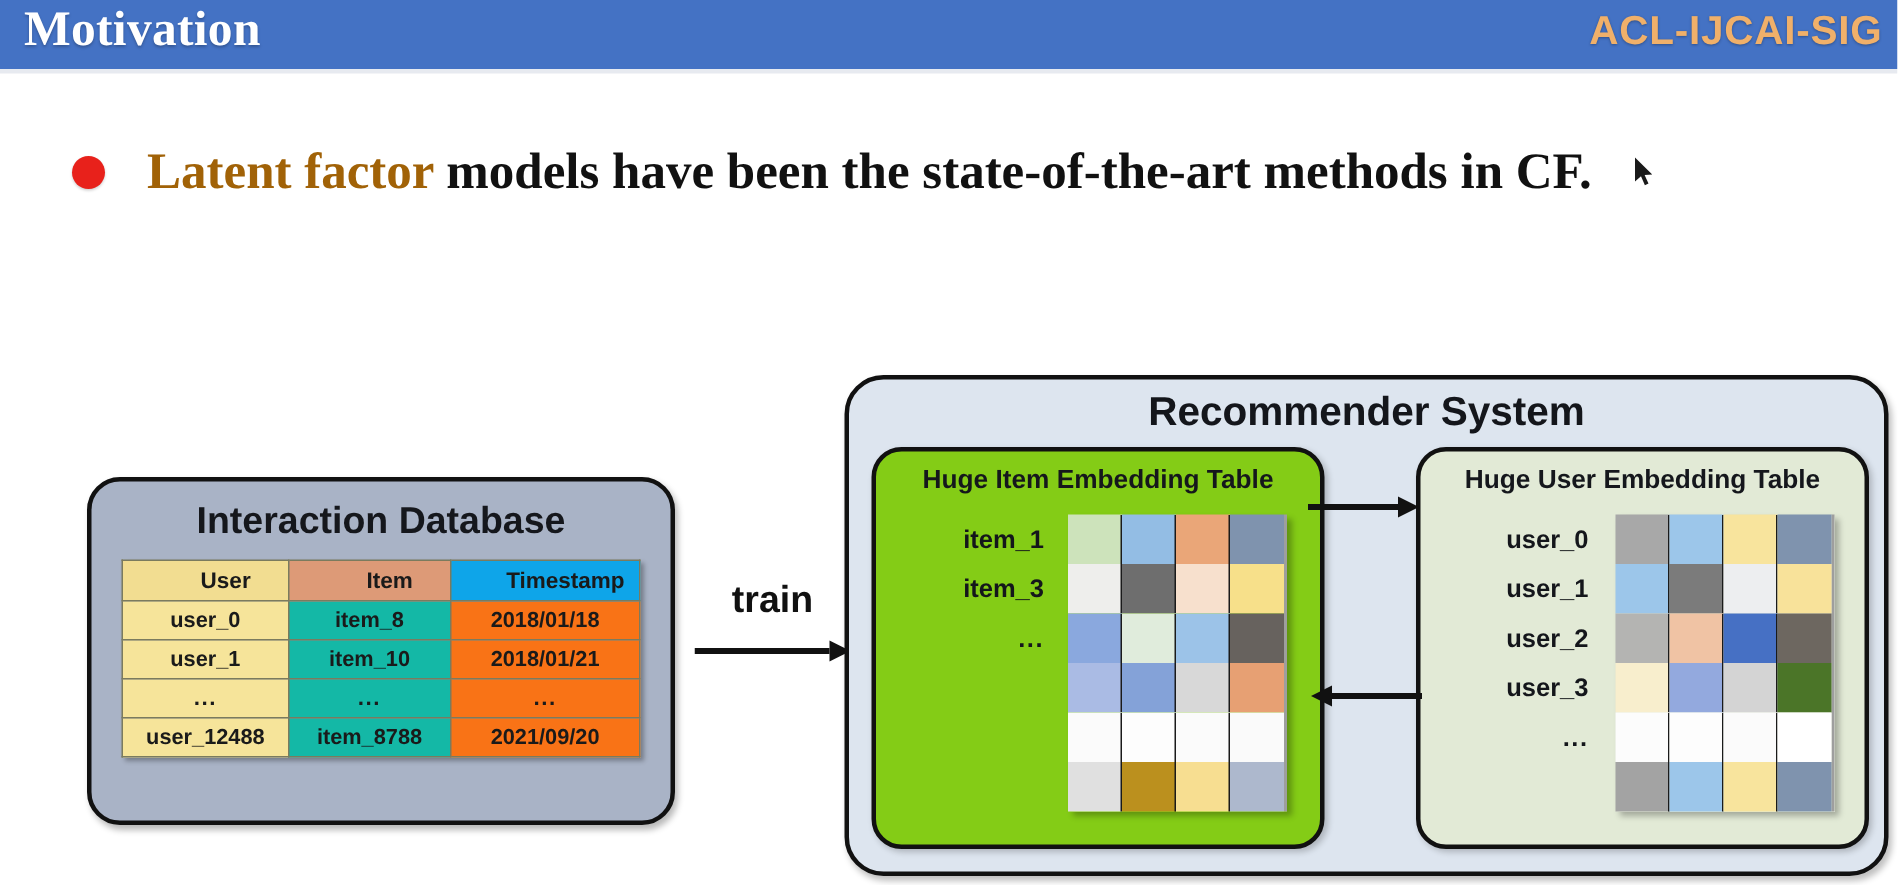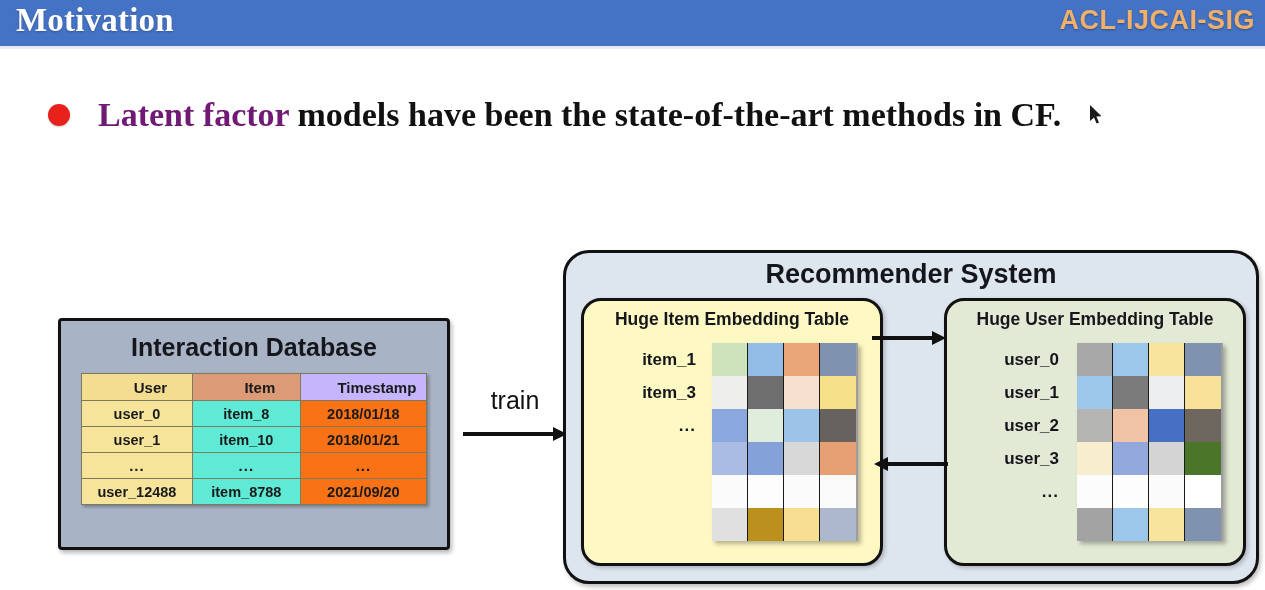--- a/index.html
+++ b/index.html
@@ -41,82 +41,82 @@
   .bullet-dot{
     width:22px;height:22px;border-radius:50%;
     background:#e8211b;margin-right:28px;flex:0 0 auto;
     box-shadow:0 1px 2px rgba(0,0,0,.2);
   }
   .bullet-text{
     font-family:"Liberation Serif", serif;
     font-size:34px;font-weight:700;color:#111111;
     white-space:nowrap;
   }
-  .bullet-text .hl{color:#701a75;}
+  .bullet-text .hl{color:#a16207;}
   .cursor-arrow{
     position:absolute;left:1089px;top:104px;
     width:0;height:0;pointer-events:none;
   }
   .cursor-arrow svg{position:absolute;left:0;top:0;}
 
   
   .db-panel{
     position:absolute;left:58px;top:318px;width:386px;height:226px;
-    background:#a9b3c6;border:3px solid #111;border-radius:4px;
+    background:#a9b3c6;border:3px solid #111;border-radius:22px;
     box-shadow:2px 3px 4px rgba(0,0,0,.28);
   }
   .db-title{
     position:absolute;left:0;top:12px;width:386px;text-align:center;
     font-size:25px;font-weight:700;color:#15171c;
   }
   .db-table{
     position:absolute;left:20px;top:52px;width:346px;
     border-collapse:collapse;
     box-shadow:2px 2px 3px rgba(0,0,0,.3);
   }
   .db-table td{
     height:25px;text-align:center;vertical-align:middle;
     font-size:14.5px;font-weight:700;color:#1a1a1a;
     border:1px solid #7b7b5e;padding:0;
   }
   .db-table td.c0{width:113px;background:#f6e49a;}
-  .db-table td.c1{width:116px;background:#5eead4;}
+  .db-table td.c1{width:116px;background:#14b8a6;}
   .db-table td.c2{width:117px;background:#f97316;}
   .db-table tr.head td{font-size:15px;height:26px;padding-left:27px;}
   .db-table tr.head td.c0{background:#f2dd91;}
   .db-table tr.head td.c1{background:#dd9a77;text-align:center;}
-  .db-table tr.head td.c2{background:#c4b5fd;}
+  .db-table tr.head td.c2{background:#0ea5e9;}
   .db-table td.dots{letter-spacing:1px;font-size:15px;}
 
   
   .train-group{position:absolute;left:460px;top:386px;width:110px;height:62px;}
   .train-label{
     position:absolute;left:0;top:0;width:110px;text-align:center;
-    font-size:25px;font-weight:400;color:#111;
+    font-size:25px;font-weight:700;color:#111;
   }
   .train-arrow{position:absolute;left:3px;top:38px;}
 
   
   .rs-panel{
     position:absolute;left:563px;top:250px;width:690px;height:328px;
     background:#dde5ef;border:3px solid #111;border-radius:26px;
     box-shadow:2px 3px 4px rgba(0,0,0,.25);
   }
   .rs-title{
     position:absolute;left:0;top:6px;width:690px;text-align:center;
     font-size:27px;font-weight:700;color:#14161b;
   }
 
   
   .emb-panel{
     position:absolute;border:3px solid #111;border-radius:20px;
     box-shadow:2px 2px 4px rgba(0,0,0,.22);
   }
   .emb-item{
-    left:15px;top:45px;width:296px;height:262px;background:#fef9c3;
+    left:15px;top:45px;width:296px;height:262px;background:#84cc16;
   }
   .emb-user{
     left:378px;top:45px;width:296px;height:262px;background:#e2ead6;
   }
   .emb-title{
     position:absolute;left:0;top:8px;width:100%;text-align:center;
     font-size:17.5px;font-weight:700;color:#15171c;
   }
   .emb-rows{
     position:absolute;left:0;top:42px;width:116px;

